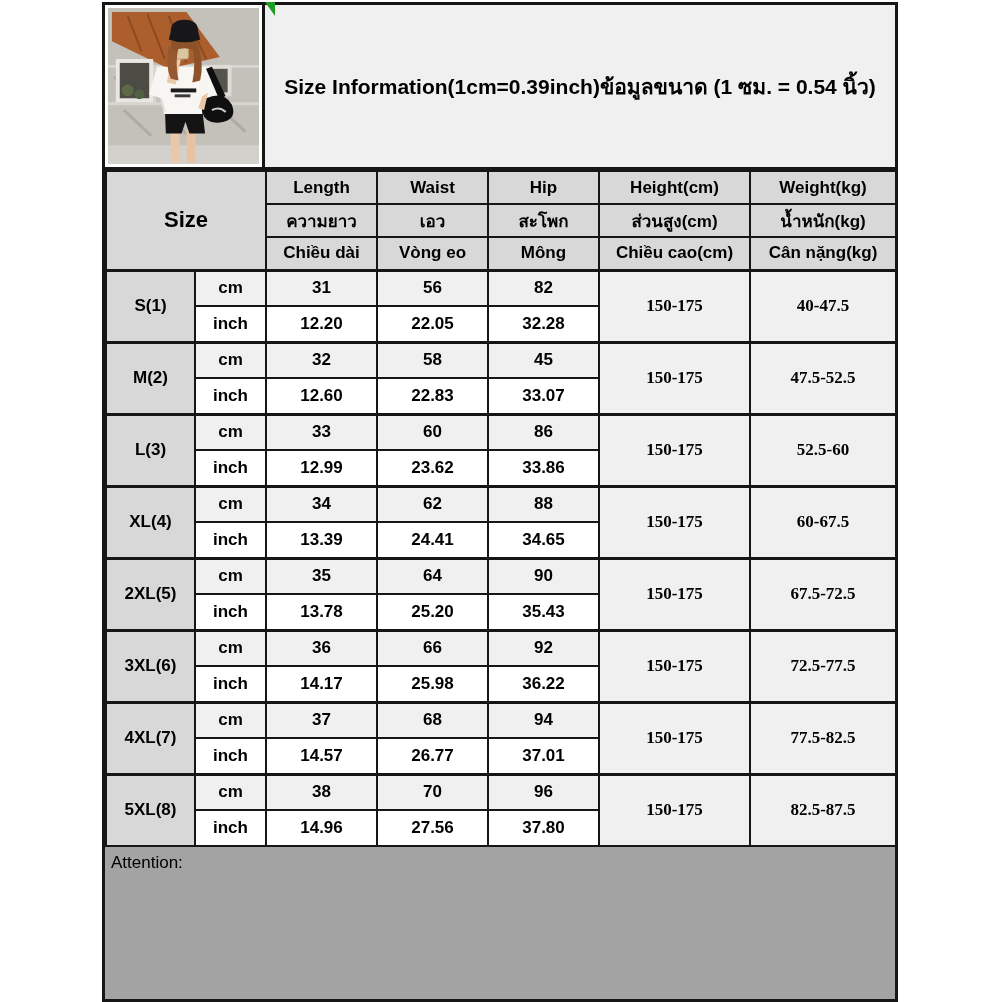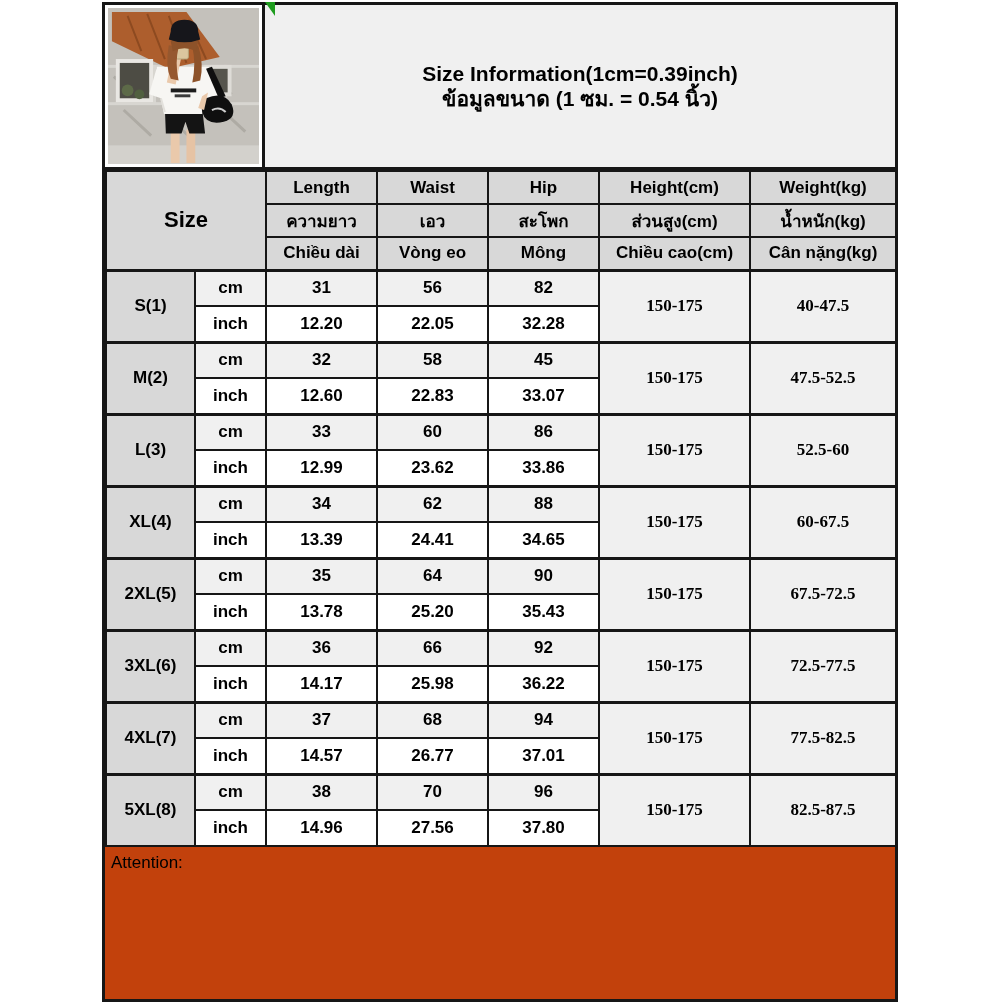--- a/index.html
+++ b/index.html
@@ -19,21 +19,21 @@
     border:3px solid var(--border);
     display:flex;flex-direction:column;background:#fff;
   }
 
   
   .top-row{height:165px;display:flex;border-bottom:3px solid var(--border);flex:0 0 auto;}
   .photo-cell{width:160px;flex:0 0 auto;border-right:3px solid var(--border);background:#fff;padding:3px;}
   .photo-cell svg{width:100%;height:100%;display:block;}
   .title-cell{
     flex:1;background:var(--title-bg);
-    display:flex;flex-direction:column;justify-content:center;align-items:center;
+    display:flex;flex-direction:row;justify-content:center;align-items:center;
     gap:0;
   }
   .title-line{font-weight:bold;font-size:21px;line-height:25px;text-align:center;}
 
   .corner-marker{
     position:absolute;left:265px;top:2px;width:0;height:0;
     border-top:14px solid var(--marker);
     border-left:10px solid transparent;
   }
 
@@ -48,21 +48,21 @@
   tr.hdr td{height:33px;background:var(--header-bg);}
   tr.data td{height:36px;}
   td.size-head{font-size:22px;background:var(--header-bg);}
   td.size-cell{background:var(--header-bg);}
   td.cmbg{background:var(--cm-bg);}
   td.merged{background:var(--cm-bg);font-family:Liberation Serif, serif;}
   tr.grp td{border-top:3px solid var(--border);}
 
   
   .attention{
-    flex:1;background:#c2410c;padding:3px 20px 2px 6px;
+    flex:1;background:#a3a3a3;padding:3px 20px 2px 6px;
     font-size:17px;line-height:25px;font-weight:normal;
   }
   .attention p{margin:0;}
 </style>
 </head>
 <body>
 
 <div class="sheet">
 
   <div class="top-row">

